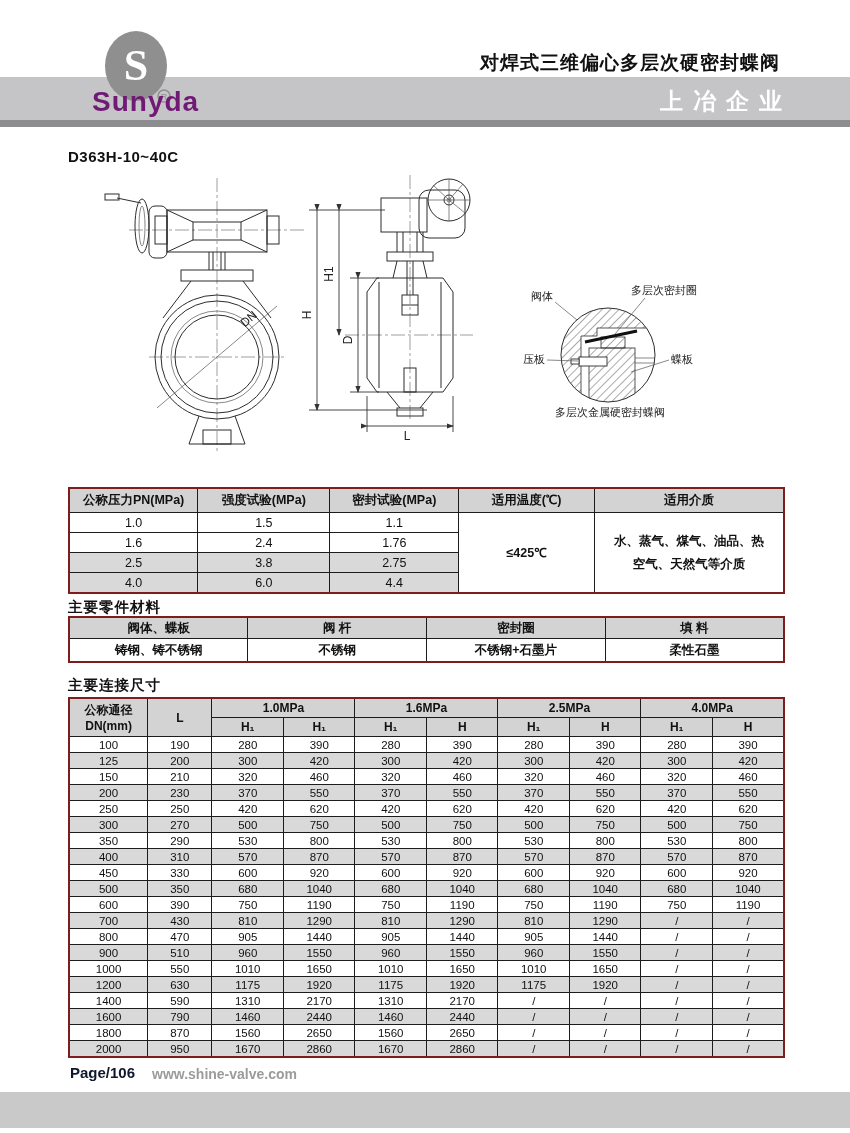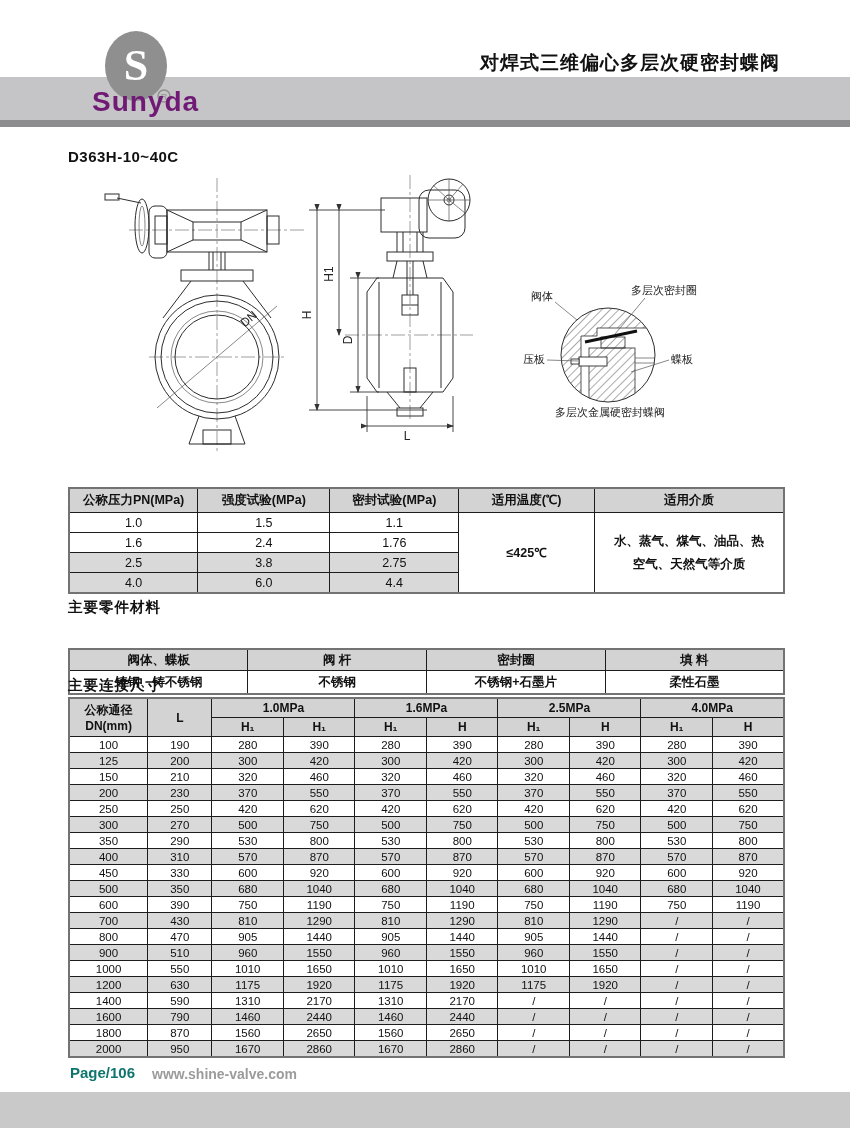--- a/index.html
+++ b/index.html
@@ -21,34 +21,34 @@
   .thin{stroke:#555;stroke-width:.7;fill:none;}
   .cl{stroke:#777;stroke-width:.7;fill:none;stroke-dasharray:14 3 3 3;}
   .dim{stroke:#333;stroke-width:.9;fill:none;}
   .dl{font-size:12px;fill:#222;}
   .zl{font-size:11px;fill:#222;}
   .hatchfill{fill:url(#hatch);stroke:#2c2c2c;stroke-width:.8;}
   
   .sec-title{position:absolute;left:68px;font-size:14.5px;font-weight:bold;letter-spacing:1px;}
   .t-perf{top:494px;} .t-mat{top:598px;} .t-dim{top:676px;text-align:right;}
   table{position:absolute;left:68px;width:717px;border-collapse:collapse;table-layout:fixed;
-        font-size:12.5px;border:2px solid #737373;}
+        font-size:12.5px;border:2px solid #7f1d1d;}
   th,td{border:1px solid #1c1c1c;text-align:center;padding:0 2px;}
   th{background:#d3d3d3;font-weight:bold;}
   tr.gray td{background:#d9d9d9;}
   td[rowspan]{background:#fff !important;}
   .perf-table{top:487px;} .perf-table th{height:23px;} .perf-table td{height:19px;}
-  .mat-table{top:648px;padding-left:20px;}  .mat-table th{height:20px;}  .mat-table td{height:22px;}
+  .mat-table{top:616px;padding-left:20px;}  .mat-table th{height:20px;}  .mat-table td{height:22px;}
   .dim-table{top:697px;font-size:11.5px;}
   .dim-table th{height:18px;font-size:12px;}
   .dim-table td{height:15px;}
   .b{font-weight:bold;}
   .media-cell{line-height:1.8;padding:12px 14px;}
   
-  .footer-page{position:absolute;left:70px;top:1064px;font-size:15px;font-weight:bold;color:#0f766e;}
+  .footer-page{position:absolute;left:70px;top:1064px;font-size:15px;font-weight:bold;color:#0f172a;}
   .footer-site{position:absolute;left:152px;top:1066px;font-size:14px;font-weight:bold;color:#9b9b9b;}
   .bottom-band{position:absolute;left:0;top:1092px;width:100%;height:36px;background:#c9c9c9;}
 </style>
 </head>
 <body>
 
 <div class="page">
 
   <div class="band"></div>
   <div class="band-strip"></div>
@@ -57,20 +57,21 @@
     <svg width="80" height="84" viewBox="0 0 80 84">
       <ellipse cx="38" cy="38" rx="31" ry="35" fill="#8f8f8f"></ellipse>
       <text x="38" y="52" text-anchor="middle" font-size="44" font-weight="bold" fill="#ffffff" font-family="Liberation Serif, serif">S</text>
       <circle cx="66" cy="68" r="6" fill="none" stroke="#8f8f8f" stroke-width="1.5"></circle>
       <text x="66" y="72" text-anchor="middle" font-size="9" fill="#8f8f8f">R</text>
     </svg>
   </div>
   <div class="wordmark">Sunyda</div>
 
   <div class="doc-title">对焊式三维偏心多层次硬密封蝶阀</div>
+  <div class="band-label">上冶企业</div>
 
   <div class="model">D363H-10~40C</div>
 
   <div class="drawing">
     <svg width="760" height="295" viewBox="0 0 760 295">
       <defs>
         <pattern id="hatch" patternUnits="userSpaceOnUse" width="6" height="6" patternTransform="rotate(45)">
           <line x1="0" y1="0" x2="0" y2="6" stroke="#555" stroke-width="1"></line>
         </pattern>
         <marker id="ar" markerWidth="9" markerHeight="8" refX="7" refY="3" orient="auto">

